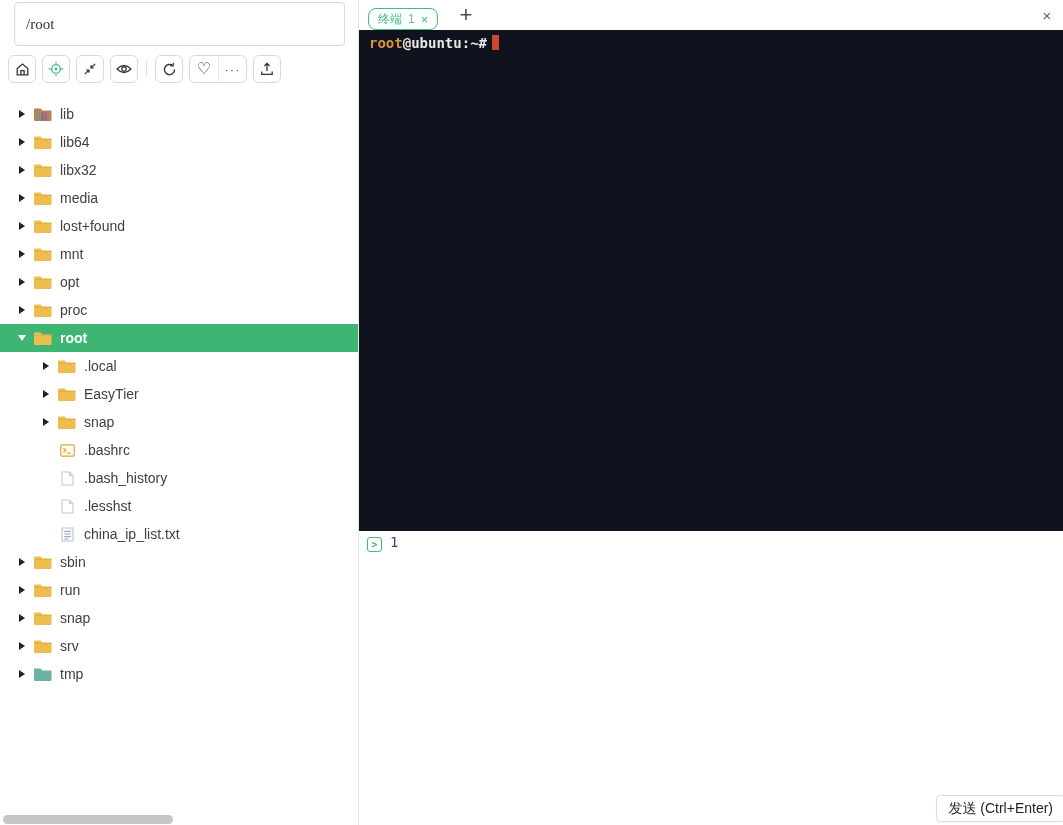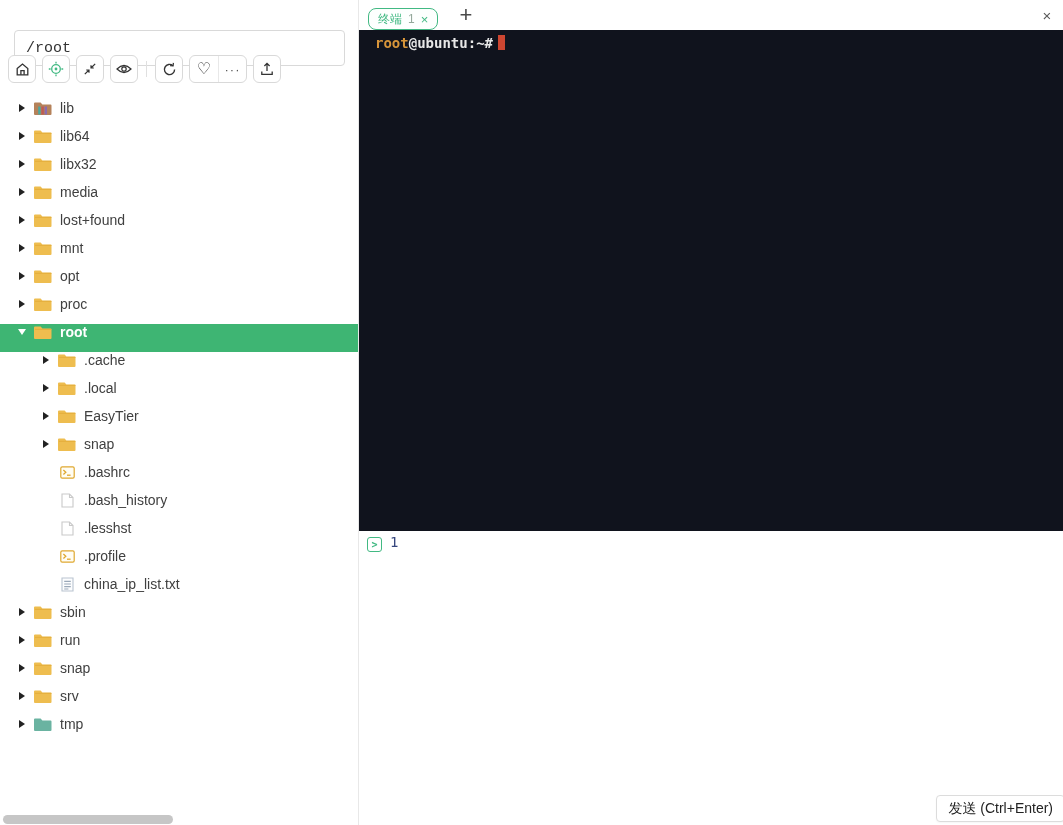--- a/index.html
+++ b/index.html
@@ -10,39 +10,39 @@
   
   .progress-left { position:absolute; left:0; top:0; width:253px; height:4px;
     background:#48ae5e; border-radius:0 3px 3px 0; }
   .progress-right { position:absolute; left:465px; top:0; width:598px; height:4px;
     background:#48ae5e; border-radius:3px 0 0 3px; }
 
   
   #left-panel { position:absolute; left:0; top:0; width:358px; height:825px; background:#fff; }
   .v-sep { position:absolute; left:358px; top:0; width:1px; height:825px; background:#e8e8e8; }
 
-  .path-input { position:absolute; left:14px; top:30px; width:331px; height:36px;
+  .path-input { position:absolute; left:14px; top:2px; width:331px; height:44px;
     border:1px solid #d9d9d9; border-radius:4px; padding:0 11px; font-size:15px;
-    color:#333; outline:none; font-family:Liberation Mono, monospace; background:#fff; }
+    color:#333; outline:none; font-family:Liberation Serif, serif; background:#fff; }
 
   .toolbar { position:absolute; left:8px; top:55px; height:28px; display:flex; align-items:center; }
   .tb-btn { width:28px; height:28px; border:1px solid #d9d9d9; border-radius:6px; background:#fff;
     display:flex; align-items:center; justify-content:center; margin-right:6px; cursor:pointer; }
   .tb-group { height:28px; border:1px solid #d9d9d9; border-radius:6px; background:#fff;
     display:flex; align-items:center; margin-right:6px; }
   .tb-cell { width:28px; height:26px; display:flex; align-items:center; justify-content:center; cursor:pointer; }
   .tb-cell + .tb-cell { border-left:1px solid #e8e8e8; }
   .tb-div { width:1px; height:16px; background:#e0e0e0; margin:0 8px 0 2px; }
   .tb-btn svg, .tb-cell svg { display:block; }
   .dots { font-size:13px; color:#555; letter-spacing:1px; line-height:1; }
   .heart-glyph { font-size:16px; color:#2b2b2b; line-height:1; }
 
   
   #file-tree { position:absolute; left:0; top:100px; width:358px; height:714px; overflow:hidden; }
-  .tree-row { height:28px; display:flex; align-items:flex-start; cursor:pointer; width:358px; }
+  .tree-row { height:28px; display:flex; align-items:center; cursor:pointer; width:358px; }
   .tree-row.selected { background:#3eb573; }
   .tree-row.selected .tree-label { color:#fff; font-weight:bold; }
   .caret-box { width:16px; height:16px; flex:0 0 16px; display:flex; align-items:center;
     justify-content:center; }
   .caret-right { width:0; height:0; border-left:6px solid #222; border-top:4px solid transparent;
     border-bottom:4px solid transparent; }
   .caret-down-white { width:0; height:0; border-top:6px solid #fff; border-left:4px solid transparent;
     border-right:4px solid transparent; }
   .tree-icon { width:18px; height:16px; flex:0 0 18px; margin:0 8px 0 4px; display:flex;
     align-items:center; justify-content:center; }
@@ -62,21 +62,21 @@
   .term-tab .t-label { font-size:12px; color:#42b983; }
   .term-tab .t-num { font-size:12px; color:#94a89b; }
   .term-tab .t-close { font-size:13px; color:#42b983; line-height:1; cursor:pointer; }
   .new-tab { position:absolute; left:95px; top:3px; width:24px; height:24px; font-size:22px;
     font-weight:300; color:#4a4a4a; display:flex; align-items:center; justify-content:center;
     cursor:pointer; line-height:1; }
   .panel-close { position:absolute; right:6px; top:5px; width:20px; height:20px; font-size:15px;
     color:#5a5a5a; display:flex; align-items:center; justify-content:center; cursor:pointer; }
 
   .terminal { position:absolute; left:0; top:30px; width:704px; height:501px; background:#10131d;
-    padding:4px 16px; font-family:"DejaVu Sans Mono","Liberation Mono",monospace;
+    padding:4px 10px; font-family:"DejaVu Sans Mono","Liberation Mono",monospace;
     font-size:14px; font-weight:bold; line-height:19px; }
   .prompt-user { color:#d7953a; }
   .prompt-rest { color:#e8e8e8; }
   .term-cursor { display:inline-block; width:7px; height:15px; background:#cd4631;
     vertical-align:-2px; margin-left:5px; }
 
   
   .cmd-editor { position:absolute; left:0; top:531px; width:704px; height:294px; background:#fff; }
   .prompt-badge { position:absolute; left:8px; top:6px; width:15px; height:15px;
     border:1.5px solid #42b983; border-radius:3px; display:flex; align-items:center;
@@ -276,32 +276,20 @@
         <div class="tree-row indent1">
           <span class="caret-box">
             <i class="caret-right"></i>
           </span>
           <span class="tree-icon">
             <svg width="18" height="15" viewBox="0 0 18 15">
               <path d="M1 1.6 h5.6 l1.8 2 h8.2 a0.9 0.9 0 0 1 0.9 0.9 v8.6 a1 1 0 0 1 -1 1 h-15.5 a1 1 0 0 1 -1 -1 v-10.5 a1 1 0 0 1 1 -1 z" fill="#eebd4f"></path>
               <path d="M1 4.4 h16.5" stroke="#e2ab37" stroke-width="0.8"></path>
             </svg>
           </span>
-          <span class="tree-label">.cache</span>
-        </div>
-        <div class="tree-row indent1">
-          <span class="caret-box">
-            <i class="caret-right"></i>
-          </span>
-          <span class="tree-icon">
-            <svg width="18" height="15" viewBox="0 0 18 15">
-              <path d="M1 1.6 h5.6 l1.8 2 h8.2 a0.9 0.9 0 0 1 0.9 0.9 v8.6 a1 1 0 0 1 -1 1 h-15.5 a1 1 0 0 1 -1 -1 v-10.5 a1 1 0 0 1 1 -1 z" fill="#eebd4f"></path>
-              <path d="M1 4.4 h16.5" stroke="#e2ab37" stroke-width="0.8"></path>
-            </svg>
-          </span>
           <span class="tree-label">.local</span>
         </div>
         <div class="tree-row indent1">
           <span class="caret-box">
             <i class="caret-right"></i>
           </span>
           <span class="tree-icon">
             <svg width="18" height="15" viewBox="0 0 18 15">
               <path d="M1 1.6 h5.6 l1.8 2 h8.2 a0.9 0.9 0 0 1 0.9 0.9 v8.6 a1 1 0 0 1 -1 1 h-15.5 a1 1 0 0 1 -1 -1 v-10.5 a1 1 0 0 1 1 -1 z" fill="#eebd4f"></path>
               <path d="M1 4.4 h16.5" stroke="#e2ab37" stroke-width="0.8"></path>
@@ -344,31 +332,20 @@
         </div>
         <div class="tree-row indent1">
           <span class="caret-box"></span>
           <span class="tree-icon">
             <svg width="13" height="15" viewBox="0 0 13 15">
               <path d="M1 1 h7.5 l3.5 3.5 v9.5 h-11 z" fill="#fff" stroke="#c9c9c9" stroke-width="1.1"></path>
               <path d="M8.5 1 v3.5 h3.5" fill="none" stroke="#c9c9c9" stroke-width="1.1"></path>
             </svg>
           </span>
           <span class="tree-label">.lesshst</span>
-        </div>
-        <div class="tree-row indent1">
-          <span class="caret-box"></span>
-          <span class="tree-icon">
-            <svg width="15" height="13" viewBox="0 0 15 13">
-              <rect x="0.8" y="0.8" width="13.4" height="11.4" rx="1.4" fill="#fffdf4" stroke="#dfa830" stroke-width="1.2"></rect>
-              <path d="M3.4 4 L5.8 6.2 L3.4 8.4" fill="none" stroke="#dfa830" stroke-width="1.3"></path>
-              <path d="M7 9.2 H10.6" stroke="#dfa830" stroke-width="1.3"></path>
-            </svg>
-          </span>
-          <span class="tree-label">.profile</span>
         </div>
         <div class="tree-row indent1">
           <span class="caret-box"></span>
           <span class="tree-icon">
             <svg width="13" height="15" viewBox="0 0 13 15">
               <path d="M1 1 h11 v13 h-11 z" fill="#fcfdfe" stroke="#b9c4d0" stroke-width="1.1"></path>
               <path d="M3.2 4.4 h6.6 M3.2 7 h6.6 M3.2 9.6 h6.6 M3.2 12 h4.2" stroke="#9aa8b8" stroke-width="1.1"></path>
             </svg>
           </span>
           <span class="tree-label">china_ip_list.txt</span>

